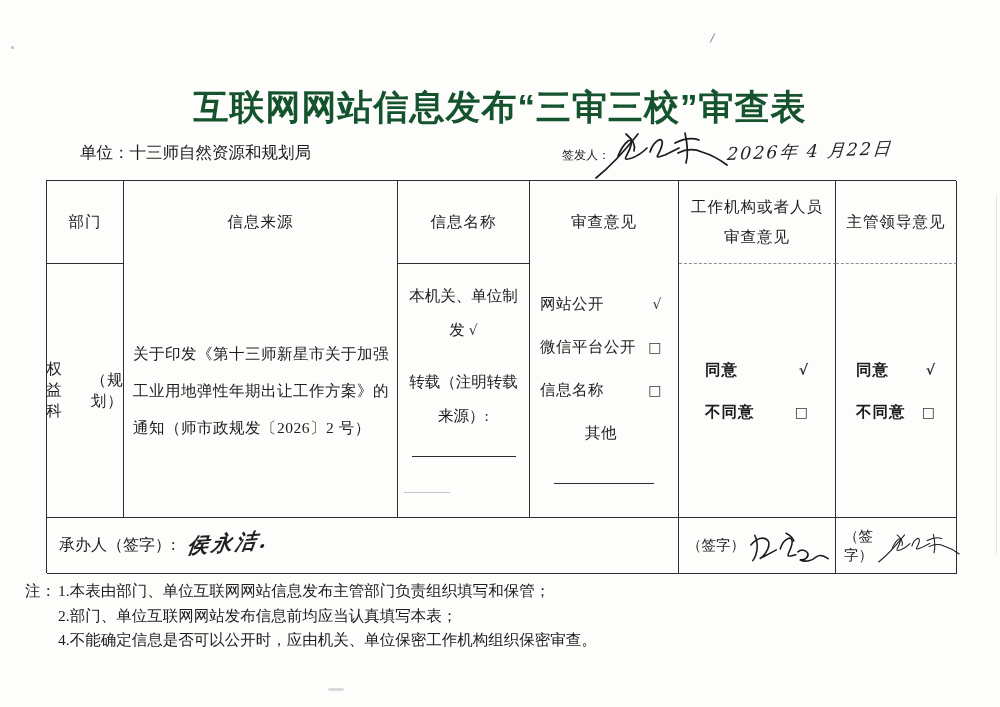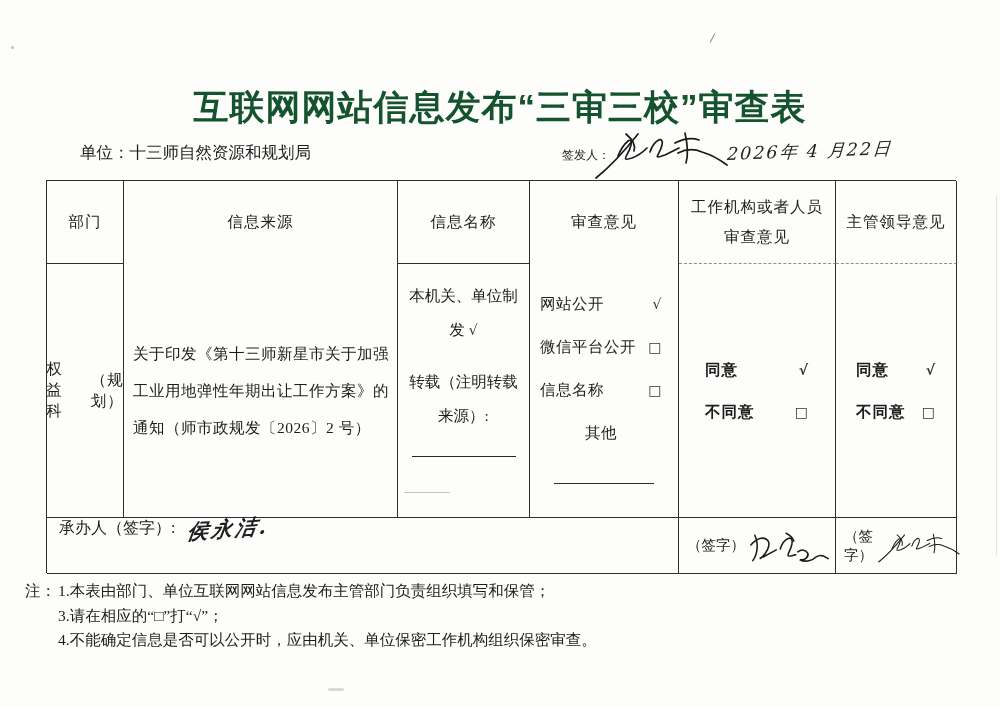--- a/index.html
+++ b/index.html
@@ -49,21 +49,21 @@
   .box { font-family:"DejaVu Sans",sans-serif; font-size:14px; color:#333; }
   .uline { position:absolute; border-bottom:1.5px solid #2a2a2a; }
   .uline-faint { position:absolute; border-bottom:1px solid #c6c6c6; }
   .pub { padding:30px 16px 0 10px; }
   .pub .opt { display:flex; justify-content:space-between; line-height:20px; margin-bottom:23px; letter-spacing:0.5px; }
   .pub .opt-center { justify-content:center; }
   .opin { display:flex; flex-direction:column; justify-content:center; gap:22px; padding:0 26px;font-weight:bold; }
   .opin.tight { padding:0 20px; }
   .opin .row { display:flex; justify-content:space-between; line-height:20px; letter-spacing:1px; }
   
-  .foot-a { grid-column:1 / 5; display:flex; align-items:flex-start; padding-left:12px; font-size:16px; }
+  .foot-a { grid-column:1 / 5; display:flex; align-items:center; padding-left:12px; font-size:16px; }
   .foot-sign { display:flex; align-items:center; padding-left:8px; font-size:14.5px; overflow:visible; }
   .hand-name {
     margin-left:12px; font-size:21px; font-style:italic; font-weight:600;
     letter-spacing:3px; transform:rotate(-4deg) skewX(-12deg) translateY(-3px);
     font-family:"DejaVu Serif",serif; color:#1f1f1f;
   }
   .sig-svg { flex:none; }
   
   .notes { position:absolute; left:25px; top:579px; display:flex; font-size:15.5px; line-height:24.5px; }
   .notes .prefix { width:33px; flex:none; }
@@ -215,18 +215,18 @@
       <svg class="sig-svg" width="86" height="38" viewBox="0 0 140 60" style="margin-left:2px">
           <use href="#sig-big"></use>
         </svg>
     </div>
   </div>
 
   <div class="notes">
     <span class="prefix">注：</span>
     <div>
       <div>1.本表由部门、单位互联网网站信息发布主管部门负责组织填写和保管；</div>
-      <div>3.请在相应的“□”打“√”；</div>
+      <div>2.部门、单位互联网网站发布信息前均应当认真填写本表；</div>
       <div>4.不能确定信息是否可以公开时，应由机关、单位保密工作机构组织保密审查。</div>
     </div>
   </div>
 
 </div>
 
 </body></html>

